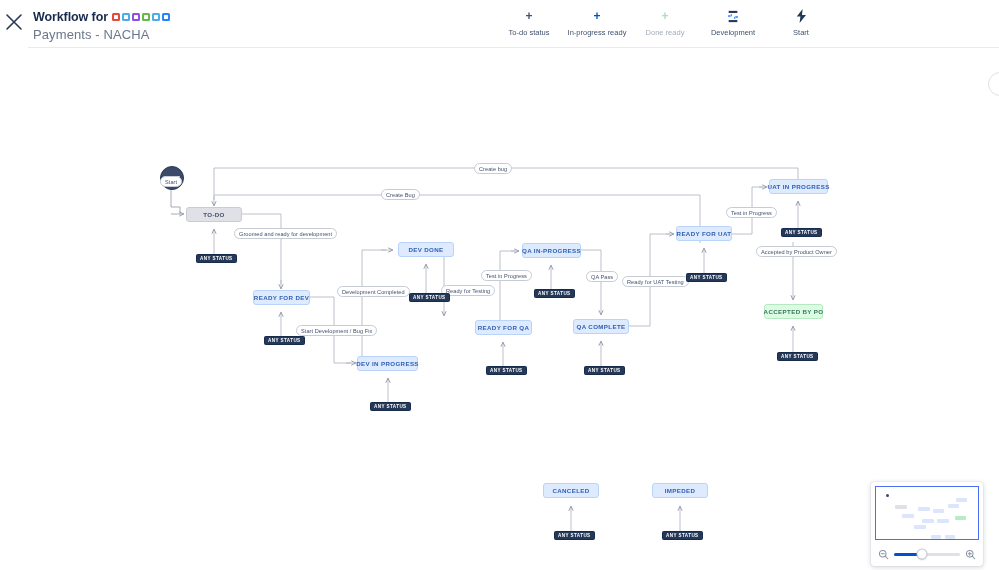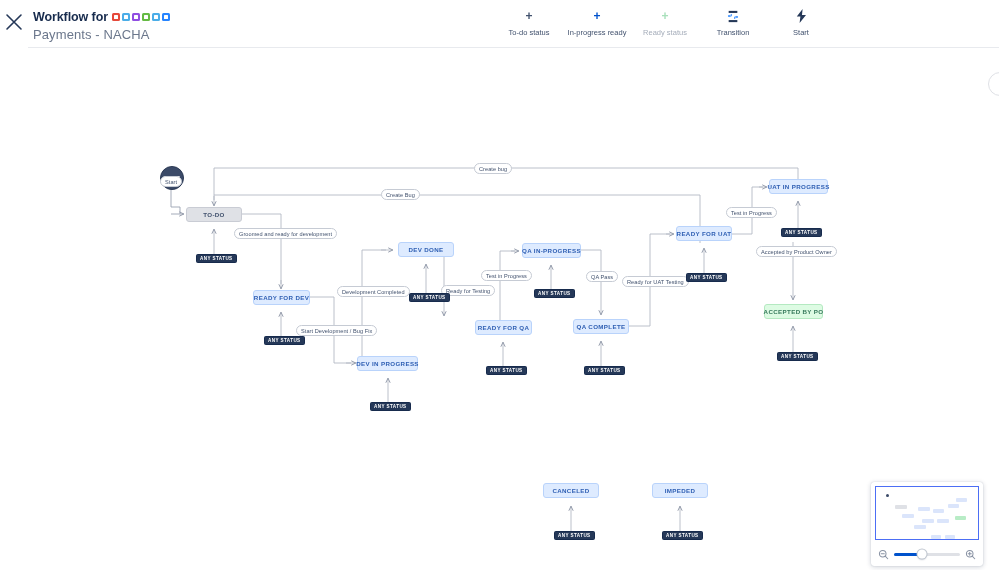--- a/index.html
+++ b/index.html
@@ -339,33 +339,33 @@
         <div class="tool">
           <div class="glyph" style="color: rgb(66, 82, 110); font-weight: bold; font-size: 12px;">+</div>
           <div class="tlabel">To-do status</div>
         </div>
         <div class="tool">
           <div class="glyph" style="color: rgb(0, 82, 204); font-weight: bold; font-size: 12px;">+</div>
           <div class="tlabel">In-progress ready</div>
         </div>
         <div class="tool disabled">
           <div class="glyph" style="color: rgb(168, 224, 187); font-weight: bold; font-size: 12px;">+</div>
-          <div class="tlabel">Ready status</div>
+          <div class="tlabel">Done ready</div>
         </div>
         <div class="tool">
           <div class="glyph">
             <svg width="14" height="13" viewBox="0 0 16 15">
               <rect x="3" y="1" width="10" height="2.4" fill="#253858"></rect>
               <rect x="3" y="11.6" width="10" height="2.4" fill="#253858"></rect>
               <path d="M6,4.6 L6,7 L2.5,7 M10,10.4 L10,8 L13.5,8" stroke="#2684ff" stroke-width="1.1" fill="none"></path>
               <path d="M4,5.6 L2,7 L4,8.4" fill="#2684ff"></path>
               <path d="M12,6.6 L14,8 L12,9.4" fill="#2684ff"></path>
             </svg>
           </div>
-          <div class="tlabel">Transition</div>
+          <div class="tlabel">Development</div>
         </div>
         <div class="tool">
           <div class="glyph">
             <svg width="11" height="14" viewBox="0 0 11 14">
               <path d="M6.6,0 L0.8,7.6 L4.4,7.6 L3.6,14 L10,6 L6,6 Z" fill="#253858"></path>
             </svg>
           </div>
           <div class="tlabel">Start</div>
         </div>
       </div>

